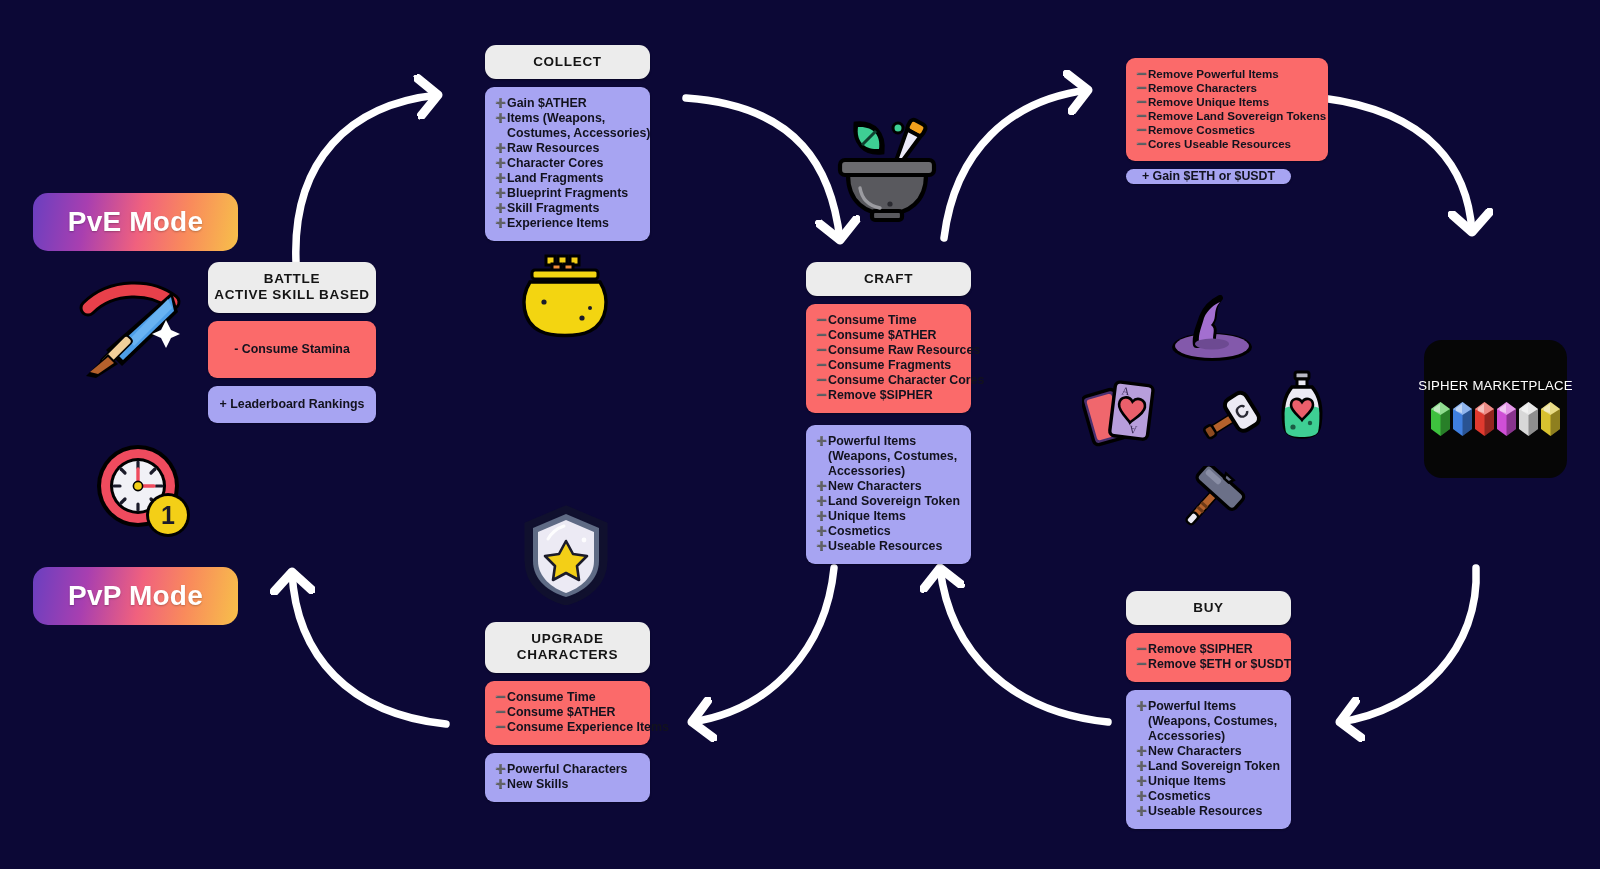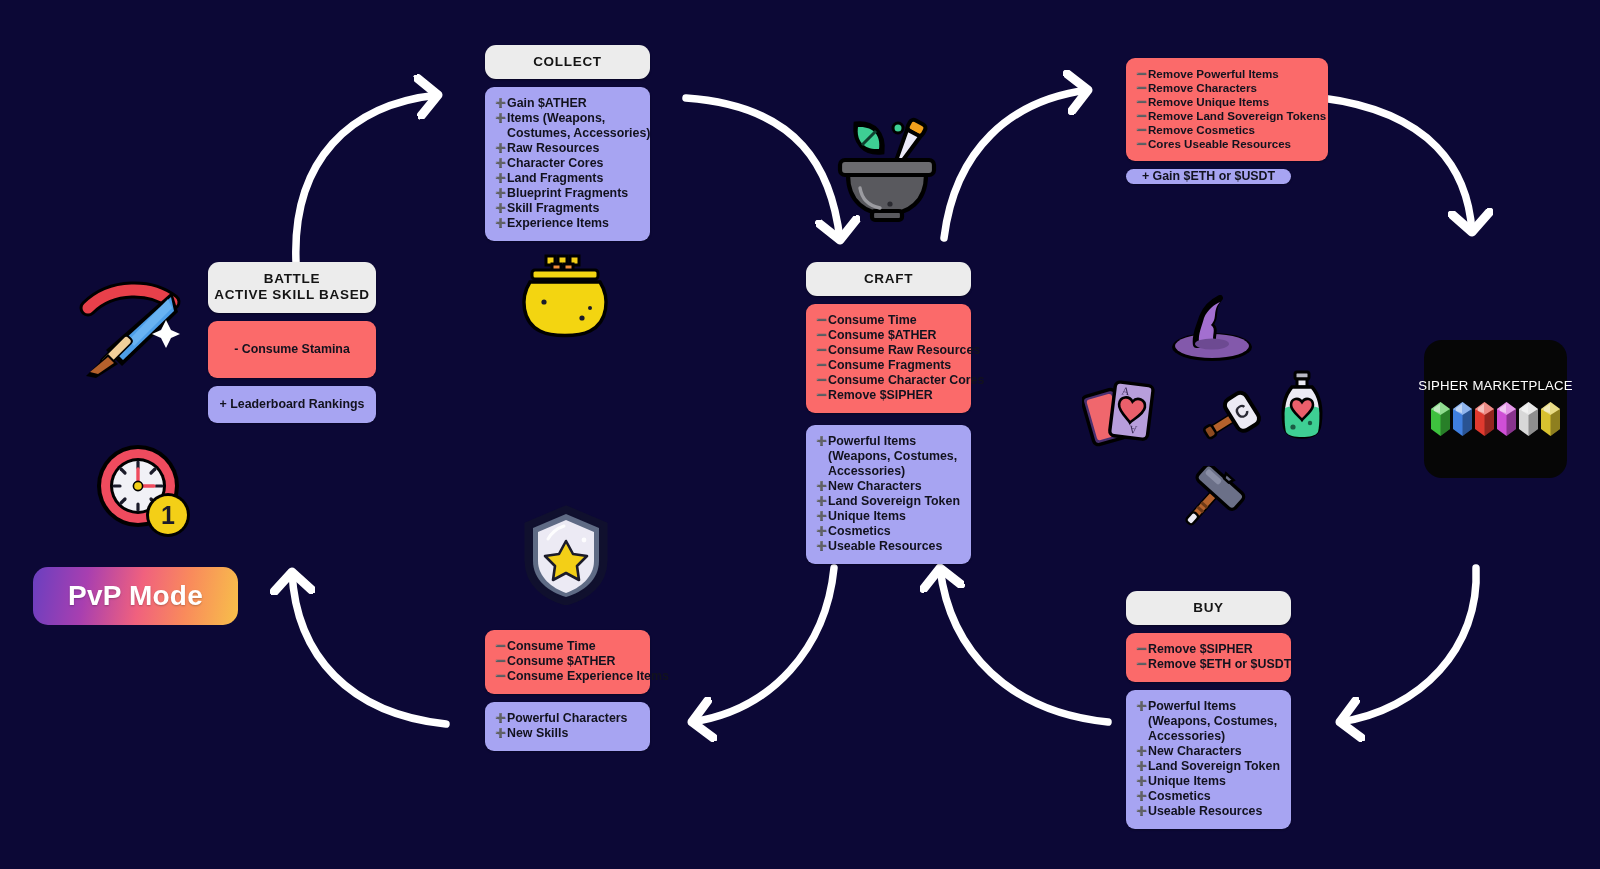--- a/index.html
+++ b/index.html
@@ -92,20 +92,23 @@
       <path d="M1476,568 C1480,648 1420,710 1340,722"></path>
 
       <path d="M1108,722 C1010,712 950,652 940,568"></path>
 
       <path d="M834,568 C826,648 772,710 692,722"></path>
 
       <path d="M446,724 C350,714 296,656 292,572"></path>
     </g>
   </svg>
 
+  <div class="mode-pill" style="left:33px; top:193px; width:205px; height:58px;">
+    <span>PvE Mode</span>
+  </div>
 
   <div class="mode-pill" style="left:33px; top:567px; width:205px; height:58px;">
     <span>PvP Mode</span>
   </div>
 
   <div class="icon-abs" style="left:72px; top:268px; width:118px; height:112px;">
     <svg viewBox="0 0 118 112" width="118" height="112">
       <path d="M16,40 C40,16 80,18 100,34" fill="none" stroke="#000" stroke-width="17" stroke-linecap="round"></path>
       <path d="M16,40 C40,16 80,18 100,34" fill="none" stroke="#e8404a" stroke-width="11" stroke-linecap="round"></path>
       <path d="M100,24 L106,44 L50,98 L34,82 Z" fill="#000"></path>
@@ -199,20 +202,23 @@
       <path d="M46,4 L84,20 L84,56 C84,78 66,92 46,97 C26,92 8,78 8,56 L8,20 Z" fill="#10102e" stroke="#10102e" stroke-width="7"></path>
       <path d="M46,9 L79,23 L79,56 C79,75 63,87 46,92 C29,87 13,75 13,56 L13,23 Z" fill="#5f6b85"></path>
       <path d="M46,15 L74,27 L74,56 C74,72 60,83 46,88 C32,83 18,72 18,56 L18,27 Z" fill="#eceaf4"></path>
       <path d="M46,36 L53,49 L67,51 L57,61 L59,75 L46,68 L33,75 L35,61 L25,51 L39,49 Z" fill="#f3cf17" stroke="#1b1b2a" stroke-width="2.6" stroke-linejoin="round"></path>
       <path d="M28,34 C32,27 38,23 44,21" fill="none" stroke="#fff" stroke-width="3" stroke-linecap="round" opacity=".9"></path>
       <circle cx="64" cy="35" r="2.4" fill="#fff" opacity=".9"></circle>
     </svg>
   </div>
 
   <div class="node" style="left:485px; top:622px; width:165px;">
+    <div class="title-card">
+      <span>UPGRADE CHARACTERS</span>
+    </div>
     <div class="spacer8"></div>
     <div class="cost-card">
         <span class="row"><span class="sign" style="font-size: 9px; vertical-align: 1px;">➖</span><span>Consume Time</span></span>
         <span class="row"><span class="sign" style="font-size: 9px; vertical-align: 1px;">➖</span><span>Consume $ATHER</span></span>
         <span class="row"><span class="sign" style="font-size: 9px; vertical-align: 1px;">➖</span><span>Consume Experience Items</span></span>
       </div>
     <div class="spacer8"></div>
     <div class="gain-card">
         <span class="row"><span class="sign" style="font-size: 9px; vertical-align: 1px;">➕</span><span>Powerful Characters</span></span>
         <span class="row"><span class="sign" style="font-size: 9px; vertical-align: 1px;">➕</span><span>New Skills</span></span>

